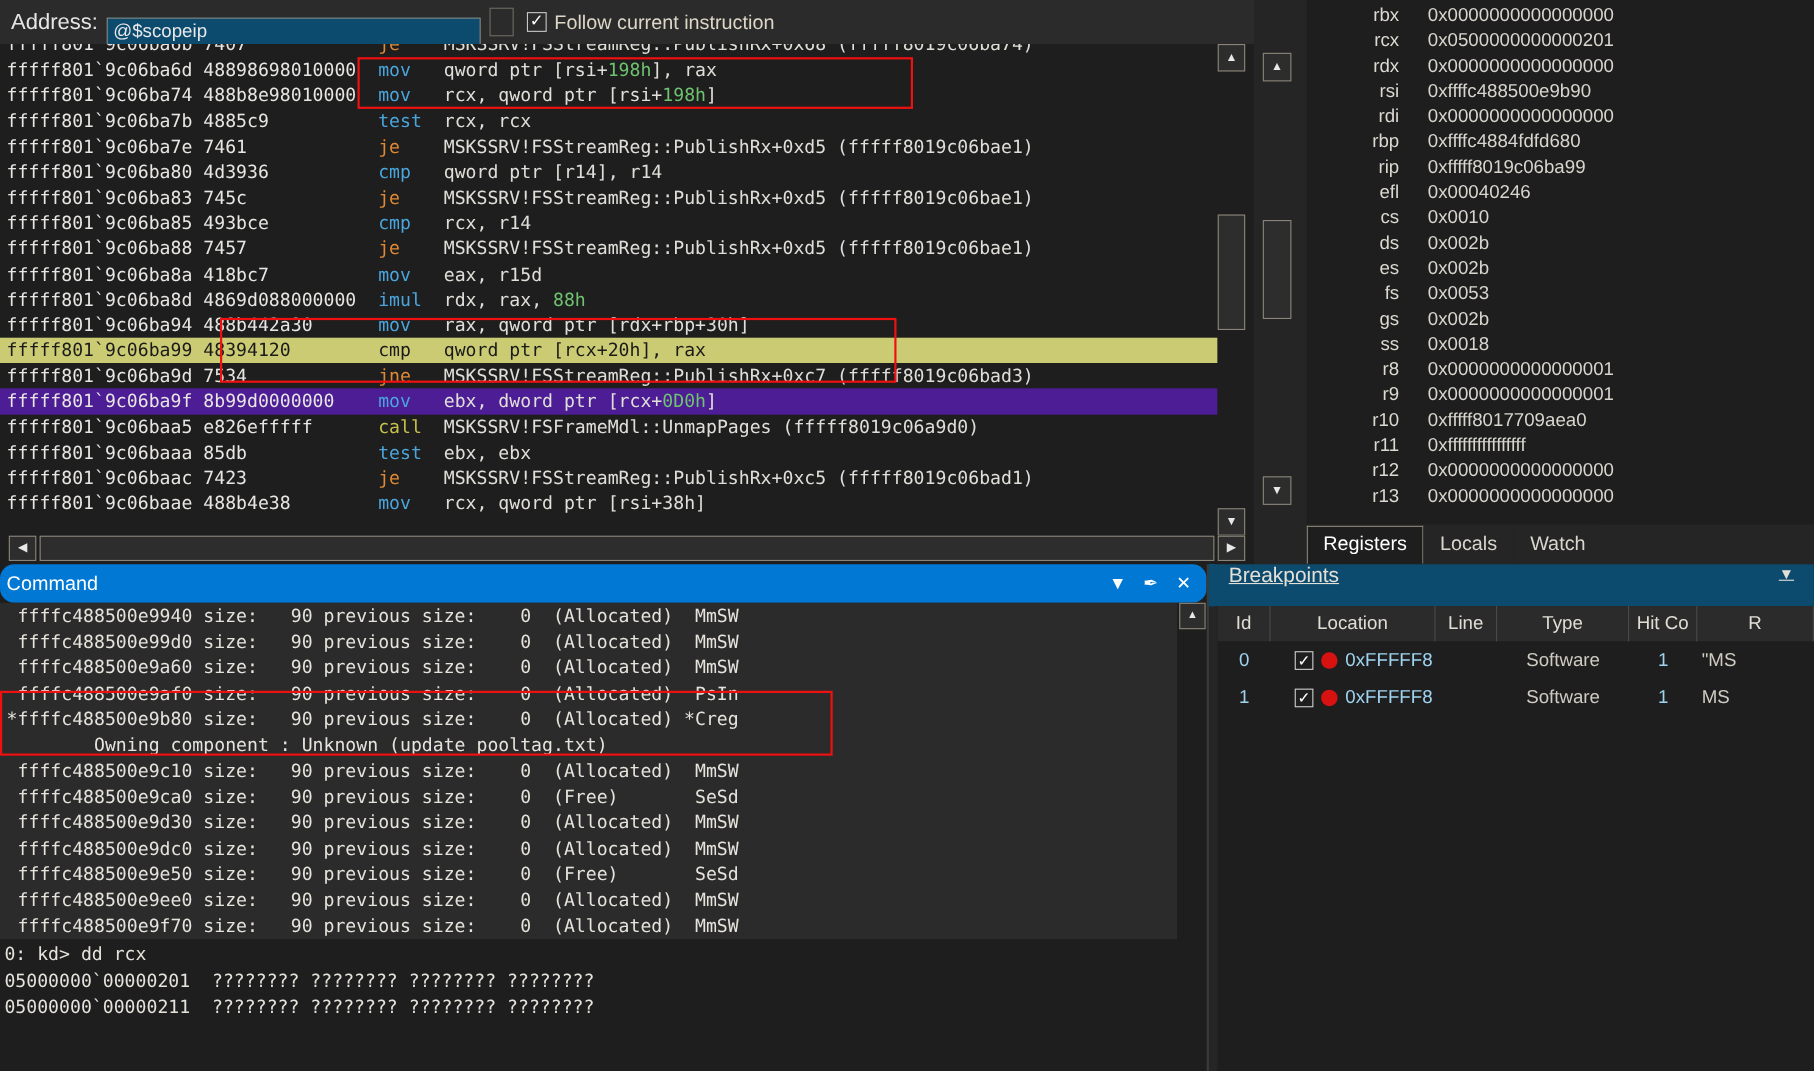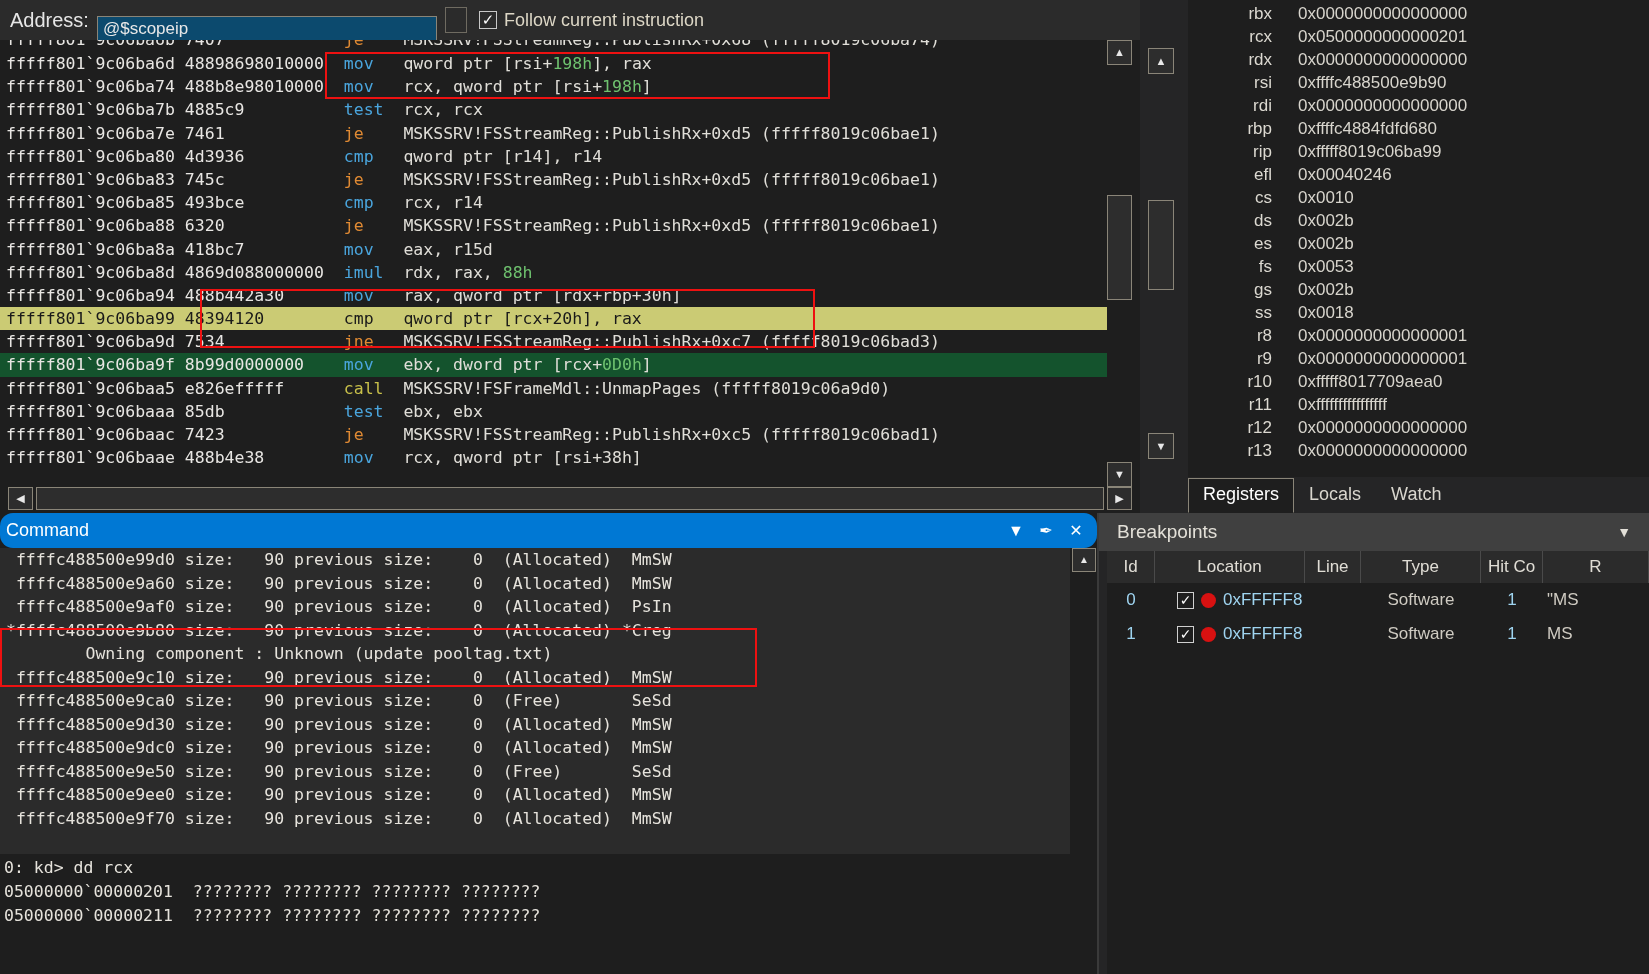--- a/index.html
+++ b/index.html
@@ -41,21 +41,21 @@
   .code-scroll {
     position: absolute; left: 0; top: 0; right: 33px; bottom: 26px;
     overflow: hidden; background: #1e1e1e;
   }
   .code-line {
     height: 23.2px; line-height: 23.2px; white-space: pre;
     font-family: "DejaVu Sans Mono", monospace; font-size: 16.5px;
     color: #e8e6e3; padding-left: 6px;
   }
   .code-line.cur { background: #cbcb74; color: #1a1a1a; }
-  .code-line.sel { background: #14532d; }
+  .code-line.sel { background: #4c1d95; }
   .c-addr { color: #e8e6e3; }
   .c-bytes { color: #e8e6e3; }
   .c-mn-blue { color: #4aa5dd; }
   .c-mn-orange { color: #e08a33; }
   .c-mn-yellow { color: #c8c04a; }
   .c-op { color: #e0ded8; }
   .c-num { color: #6fc26f; margin-top: 24px; }
   .cur .c-mn-blue, .cur .c-mn-orange, .cur .c-mn-yellow,
   .cur .c-op, .cur .c-addr, .cur .c-bytes, .cur .c-num { color: #1a1a1a; }
 
@@ -174,22 +174,22 @@
     font-family: "DejaVu Sans Mono", monospace; font-size: 16.5px;
     color: #e6e3dc; padding-left: 4px;
   }
 
   
   .bp-pane {
     position: absolute; left: 1097px; top: 513px; width: 552px; height: 461px;
     background: #252526; border-left: 2px solid #3a3a3a;
   }
   .bp-title {
-    height: 38px; display: flex; align-items: center; padding: 0 10px;
-    color: #e3e0d8; font-size: 19px; background: #404040; position: relative;
+    height: 38px; display: flex; align-items: flex-start; padding: 0 10px;
+    color: #e3e0d8; font-size: 19px; background: #0c4a6e; position: relative; text-decoration: underline;
   }
   .bp-title-text { flex: 1; padding-left: 8px; }
   .bp-caret { color: #e3e0d8; font-size: 14px; padding-right: 8px; }
   .bp-table {
     position: absolute; left: 8px; top: 38px; right: 0; bottom: 0;
     background: #1e1e1e;
   }
   .bp-head { display: flex; height: 32px; background: #2b2b2b; }
   .bp-th {
     color: #e0ddd5; font-size: 17px; line-height: 32px; text-align: center;
@@ -239,21 +239,21 @@
     <div class="disasm-body">
       <div class="code-scroll" id="code-scroll">
           <div class="code-line" style="height: 12px; line-height: 0px; overflow: hidden;"><span class="c-addr">fffff801`9c06ba6b</span> <span class="c-bytes">7407            </span><span class="c-mn-orange">je    </span><span class="c-op">MSKSSRV!FSStreamReg::PublishRx+0x68 (fffff8019c06ba74)</span></div>
           <div class="code-line"><span class="c-addr">fffff801`9c06ba6d</span> <span class="c-bytes">48898698010000  </span><span class="c-mn-blue">mov   </span><span class="c-op">qword ptr [rsi+<span class="c-num">198h</span>], rax</span></div>
           <div class="code-line"><span class="c-addr">fffff801`9c06ba74</span> <span class="c-bytes">488b8e98010000  </span><span class="c-mn-blue">mov   </span><span class="c-op">rcx, qword ptr [rsi+<span class="c-num">198h</span>]</span></div>
           <div class="code-line"><span class="c-addr">fffff801`9c06ba7b</span> <span class="c-bytes">4885c9          </span><span class="c-mn-blue">test  </span><span class="c-op">rcx, rcx</span></div>
           <div class="code-line"><span class="c-addr">fffff801`9c06ba7e</span> <span class="c-bytes">7461            </span><span class="c-mn-orange">je    </span><span class="c-op">MSKSSRV!FSStreamReg::PublishRx+0xd5 (fffff8019c06bae1)</span></div>
           <div class="code-line"><span class="c-addr">fffff801`9c06ba80</span> <span class="c-bytes">4d3936          </span><span class="c-mn-blue">cmp   </span><span class="c-op">qword ptr [r14], r14</span></div>
           <div class="code-line"><span class="c-addr">fffff801`9c06ba83</span> <span class="c-bytes">745c            </span><span class="c-mn-orange">je    </span><span class="c-op">MSKSSRV!FSStreamReg::PublishRx+0xd5 (fffff8019c06bae1)</span></div>
           <div class="code-line"><span class="c-addr">fffff801`9c06ba85</span> <span class="c-bytes">493bce          </span><span class="c-mn-blue">cmp   </span><span class="c-op">rcx, r14</span></div>
-          <div class="code-line"><span class="c-addr">fffff801`9c06ba88</span> <span class="c-bytes">6320            </span><span class="c-mn-orange">je    </span><span class="c-op">MSKSSRV!FSStreamReg::PublishRx+0xd5 (fffff8019c06bae1)</span></div>
+          <div class="code-line"><span class="c-addr">fffff801`9c06ba88</span> <span class="c-bytes">7457            </span><span class="c-mn-orange">je    </span><span class="c-op">MSKSSRV!FSStreamReg::PublishRx+0xd5 (fffff8019c06bae1)</span></div>
           <div class="code-line"><span class="c-addr">fffff801`9c06ba8a</span> <span class="c-bytes">418bc7          </span><span class="c-mn-blue">mov   </span><span class="c-op">eax, r15d</span></div>
           <div class="code-line"><span class="c-addr">fffff801`9c06ba8d</span> <span class="c-bytes">4869d088000000  </span><span class="c-mn-blue">imul  </span><span class="c-op">rdx, rax, <span class="c-num">88h</span></span></div>
           <div class="code-line"><span class="c-addr">fffff801`9c06ba94</span> <span class="c-bytes">488b442a30      </span><span class="c-mn-blue">mov   </span><span class="c-op">rax, qword ptr [rdx+rbp+30h]</span></div>
           <div class="code-line cur"><span class="c-addr">fffff801`9c06ba99</span> <span class="c-bytes">48394120        </span><span class="c-mn-blue">cmp   </span><span class="c-op">qword ptr [rcx+20h], rax</span></div>
           <div class="code-line"><span class="c-addr">fffff801`9c06ba9d</span> <span class="c-bytes">7534            </span><span class="c-mn-orange">jne   </span><span class="c-op">MSKSSRV!FSStreamReg::PublishRx+0xc7 (fffff8019c06bad3)</span></div>
           <div class="code-line sel"><span class="c-addr">fffff801`9c06ba9f</span> <span class="c-bytes">8b99d0000000    </span><span class="c-mn-blue">mov   </span><span class="c-op">ebx, dword ptr [rcx+<span class="c-num">0D0h</span>]</span></div>
           <div class="code-line"><span class="c-addr">fffff801`9c06baa5</span> <span class="c-bytes">e826efffff      </span><span class="c-mn-yellow">call  </span><span class="c-op">MSKSSRV!FSFrameMdl::UnmapPages (fffff8019c06a9d0)</span></div>
           <div class="code-line"><span class="c-addr">fffff801`9c06baaa</span> <span class="c-bytes">85db            </span><span class="c-mn-blue">test  </span><span class="c-op">ebx, ebx</span></div>
           <div class="code-line"><span class="c-addr">fffff801`9c06baac</span> <span class="c-bytes">7423            </span><span class="c-mn-orange">je    </span><span class="c-op">MSKSSRV!FSStreamReg::PublishRx+0xc5 (fffff8019c06bad1)</span></div>
           <div class="code-line"><span class="c-addr">fffff801`9c06baae</span> <span class="c-bytes">488b4e38        </span><span class="c-mn-blue">mov   </span><span class="c-op">rcx, qword ptr [rsi+38h]</span></div>
@@ -373,20 +373,21 @@
 
   <div class="cmd-pane">
     <div class="cmd-title">
       <span class="cmd-title-text">Command</span>
       <span class="cmd-ctrl">▼</span>
       <span class="cmd-ctrl">✒</span>
       <span class="cmd-ctrl">✕</span>
     </div>
 
     <div class="cmd-out" id="cmd-out">
+        <div class="out-line"> ffffc488500e9940 size:   90 previous size:    0  (Allocated)  MmSW</div>
         <div class="out-line"> ffffc488500e99d0 size:   90 previous size:    0  (Allocated)  MmSW</div>
         <div class="out-line"> ffffc488500e9a60 size:   90 previous size:    0  (Allocated)  MmSW</div>
         <div class="out-line"> ffffc488500e9af0 size:   90 previous size:    0  (Allocated)  PsIn</div>
         <div class="out-line">*ffffc488500e9b80 size:   90 previous size:    0  (Allocated) *Creg</div>
         <div class="out-line">        Owning component : Unknown (update pooltag.txt)</div>
         <div class="out-line"> ffffc488500e9c10 size:   90 previous size:    0  (Allocated)  MmSW</div>
         <div class="out-line"> ffffc488500e9ca0 size:   90 previous size:    0  (Free)       SeSd</div>
         <div class="out-line"> ffffc488500e9d30 size:   90 previous size:    0  (Allocated)  MmSW</div>
         <div class="out-line"> ffffc488500e9dc0 size:   90 previous size:    0  (Allocated)  MmSW</div>
         <div class="out-line"> ffffc488500e9e50 size:   90 previous size:    0  (Free)       SeSd</div>

